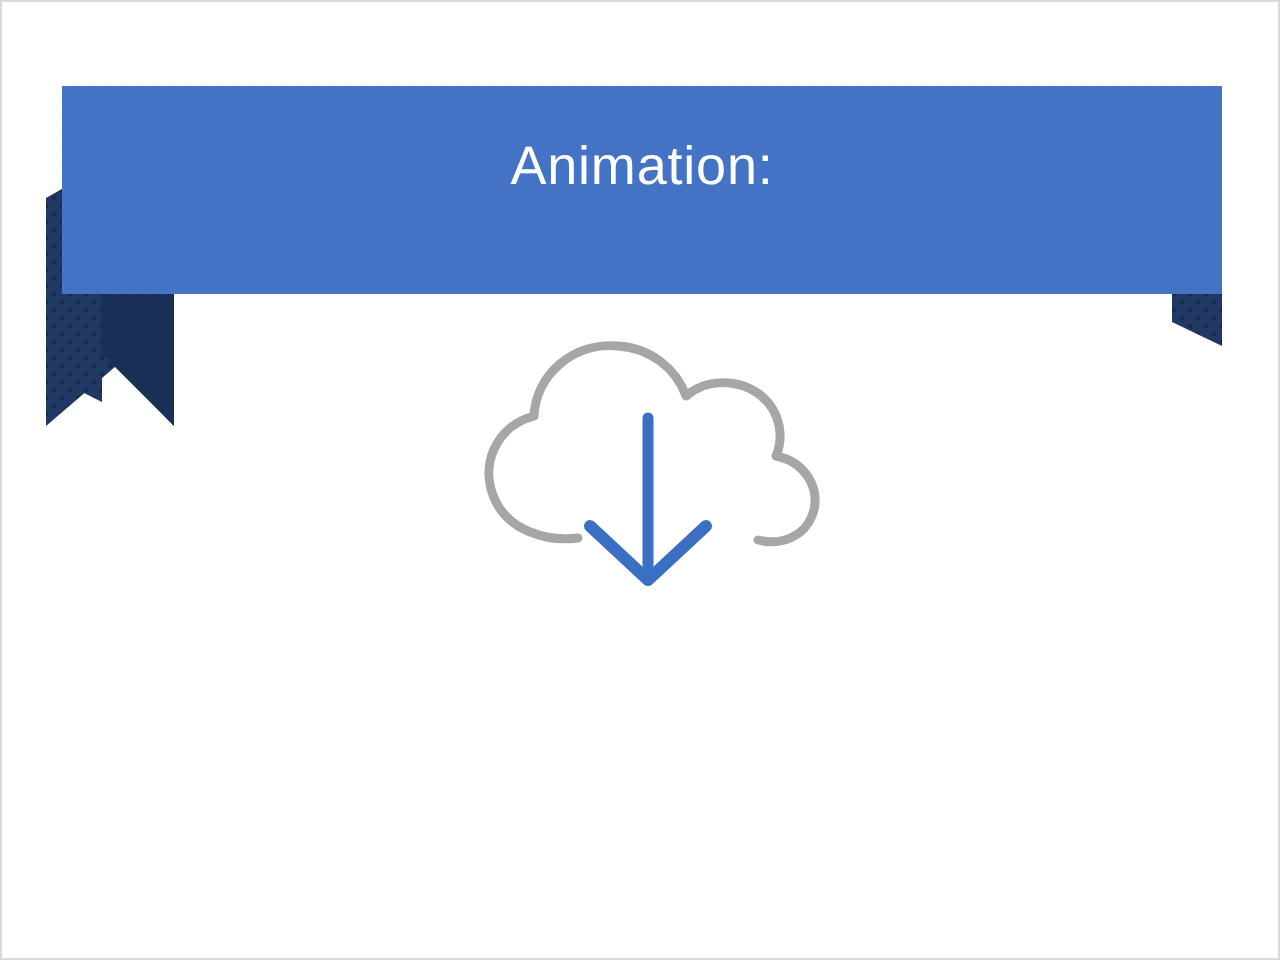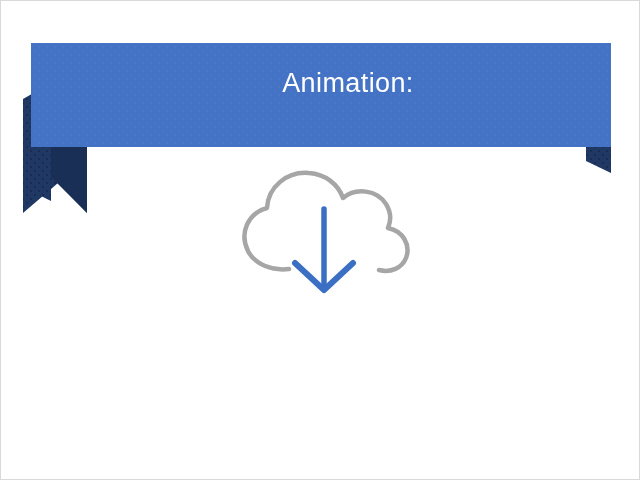--- a/index.html
+++ b/index.html
@@ -42,21 +42,20 @@
     display: flex;
     align-items: center;
     justify-content: center;
     color: #ffffff;
     font-size: 27px;
     font-weight: 400;
     letter-spacing: 0.4px;
     font-family: "Liberation Sans", sans-serif;
     white-space: pre;
     pointer-events: none;
-    margin-left: 27px;
   }
 
   
   .cloud-graphic {
     position: absolute;
     left: 228px;
     top: 160px;
     width: 190px;
     height: 150px;
   }

